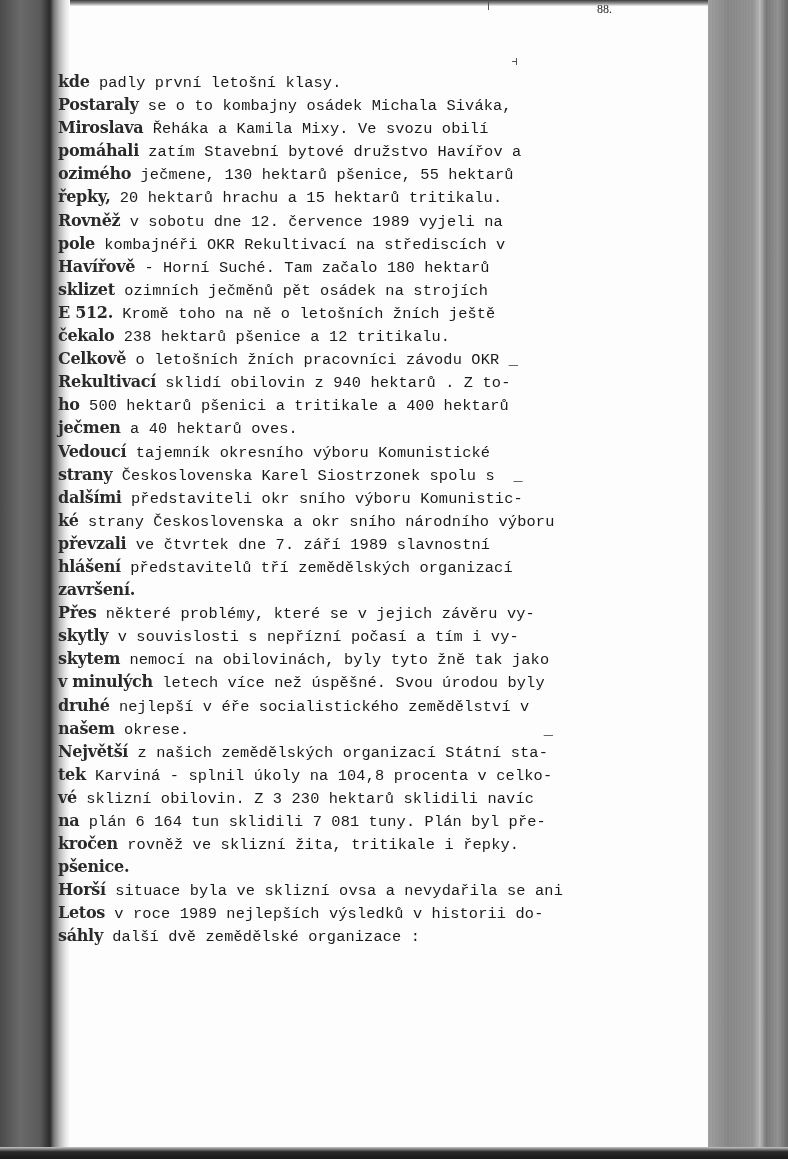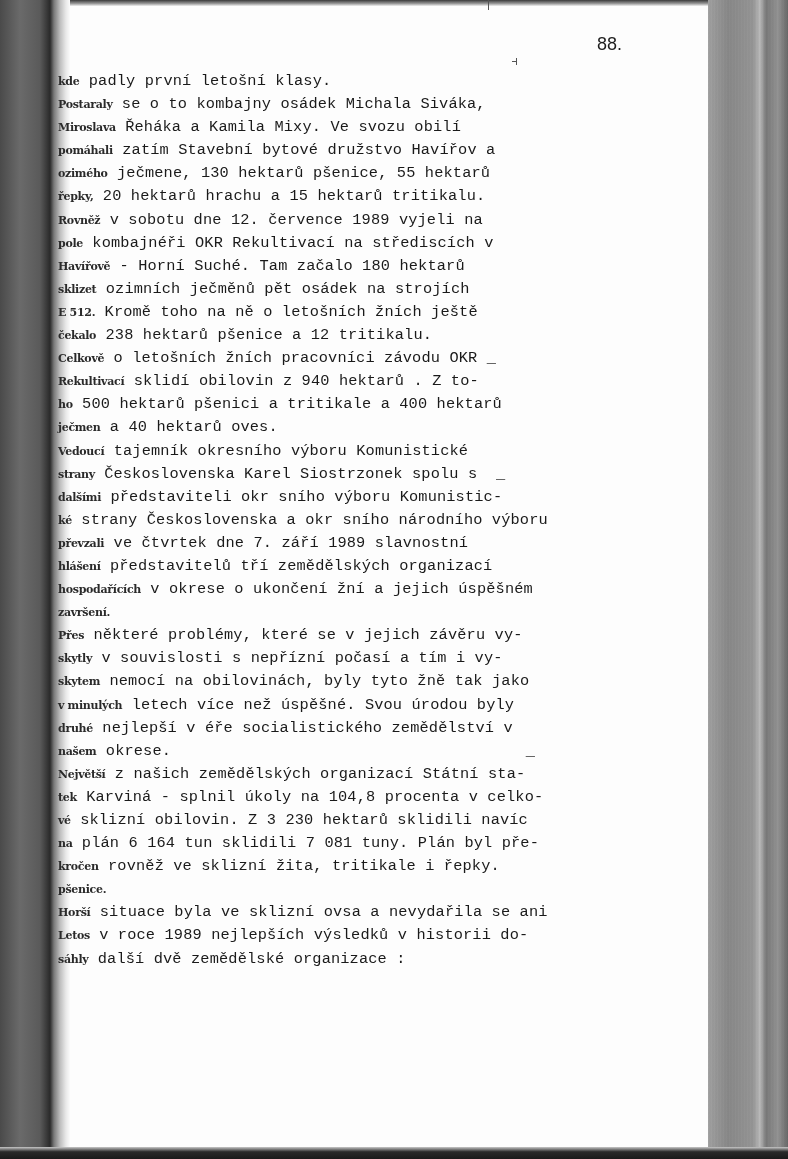--- a/index.html
+++ b/index.html
@@ -27,33 +27,33 @@
     background: linear-gradient(to bottom, #c8c8c8, #2a2a2a 40%, #1a1a1a);
   }
   
   .right-edge {
     position: absolute; left: 708px; top: 0; width: 80px; height: 1147px;
     background:
       repeating-linear-gradient(90deg, rgba(0,0,0,0.08) 0px, rgba(0,0,0,0.0) 1px, rgba(0,0,0,0.12) 2px, rgba(0,0,0,0.0) 3px),
       linear-gradient(to right, #a8a8a8 0px, #8f8f8f 20px, #9c9c9c 45px, #c2c2c2 52px, #7f7f7f 58px, #9a9a9a 70px, #6d6d6d 80px);
   }
   .page-number {
-    position: absolute; left: 597px; top: 34px;
-    font-family: Liberation Sans, sans-serif; font-size: 18px; color: #1e1e1e;
+    position: absolute; left: 597px; top: 2px;
+    font-family: Liberation Serif, serif; font-size: 12px; color: #1e1e1e;
   }
   .text-block {
     position: absolute; left: 58px; top: 70px; width: 640px;
   }
   .line {
     font-family: "Liberation Mono", "DejaVu Sans Mono", monospace;
     font-size: 15.3px; line-height: 23.1px; height: 23.1px;
     color: #1a1a1a; white-space: pre; letter-spacing: 0.15px;
   }
   .line .lead {
-    font-family: "DejaVu Serif", serif; font-size: 11px; font-weight: bold;
+    font-family: "DejaVu Serif", serif; font-size: 16px; font-weight: bold;
     color: #2a2a2a; letter-spacing: -0.3px;
   }
   .mark {
     position: absolute; background: #555;
   }
 </style>
 </head>
 <body>
 
 <div class="scan">
@@ -84,21 +84,20 @@
       <div class="line"><span class="lead">Celkově</span><span> o letošních žních pracovníci závodu OKR _</span></div>
       <div class="line"><span class="lead">Rekultivací</span><span> sklidí obilovin z 940 hektarů . Z to-</span></div>
       <div class="line"><span class="lead">ho</span><span> 500 hektarů pšenici a tritikale a 400 hektarů</span></div>
       <div class="line"><span class="lead">ječmen</span><span> a 40 hektarů oves.</span></div>
       <div class="line"><span class="lead">Vedoucí</span><span> tajemník okresního výboru Komunistické</span></div>
       <div class="line"><span class="lead">strany</span><span> Československa Karel Siostrzonek spolu s  _</span></div>
       <div class="line"><span class="lead">dalšími</span><span> představiteli okr sního výboru Komunistic-</span></div>
       <div class="line"><span class="lead">ké</span><span> strany Československa a okr sního národního výboru</span></div>
       <div class="line"><span class="lead">převzali</span><span> ve čtvrtek dne 7. září 1989 slavnostní</span></div>
       <div class="line"><span class="lead">hlášení</span><span> představitelů tří zemědělských organizací</span></div>
-      <div class="line"><span class="lead">hospodařících</span><span> v okrese o ukončení žní a jejich úspěšném</span></div>
       <div class="line"><span class="lead">završení.</span><span></span></div>
       <div class="line"><span class="lead">Přes</span><span> některé problémy, které se v jejich závěru vy-</span></div>
       <div class="line"><span class="lead">skytly</span><span> v souvislosti s nepřízní počasí a tím i vy-</span></div>
       <div class="line"><span class="lead">skytem</span><span> nemocí na obilovinách, byly tyto žně tak jako</span></div>
       <div class="line"><span class="lead">v minulých</span><span> letech více než úspěšné. Svou úrodou byly</span></div>
       <div class="line"><span class="lead">druhé</span><span> nejlepší v éře socialistického zemědělství v</span></div>
       <div class="line"><span class="lead">našem</span><span> okrese.                                      _</span></div>
       <div class="line"><span class="lead">Největší</span><span> z našich zemědělských organizací Státní sta-</span></div>
       <div class="line"><span class="lead">tek</span><span> Karviná - splnil úkoly na 104,8 procenta v celko-</span></div>
       <div class="line"><span class="lead">vé</span><span> sklizní obilovin. Z 3 230 hektarů sklidili navíc</span></div>

